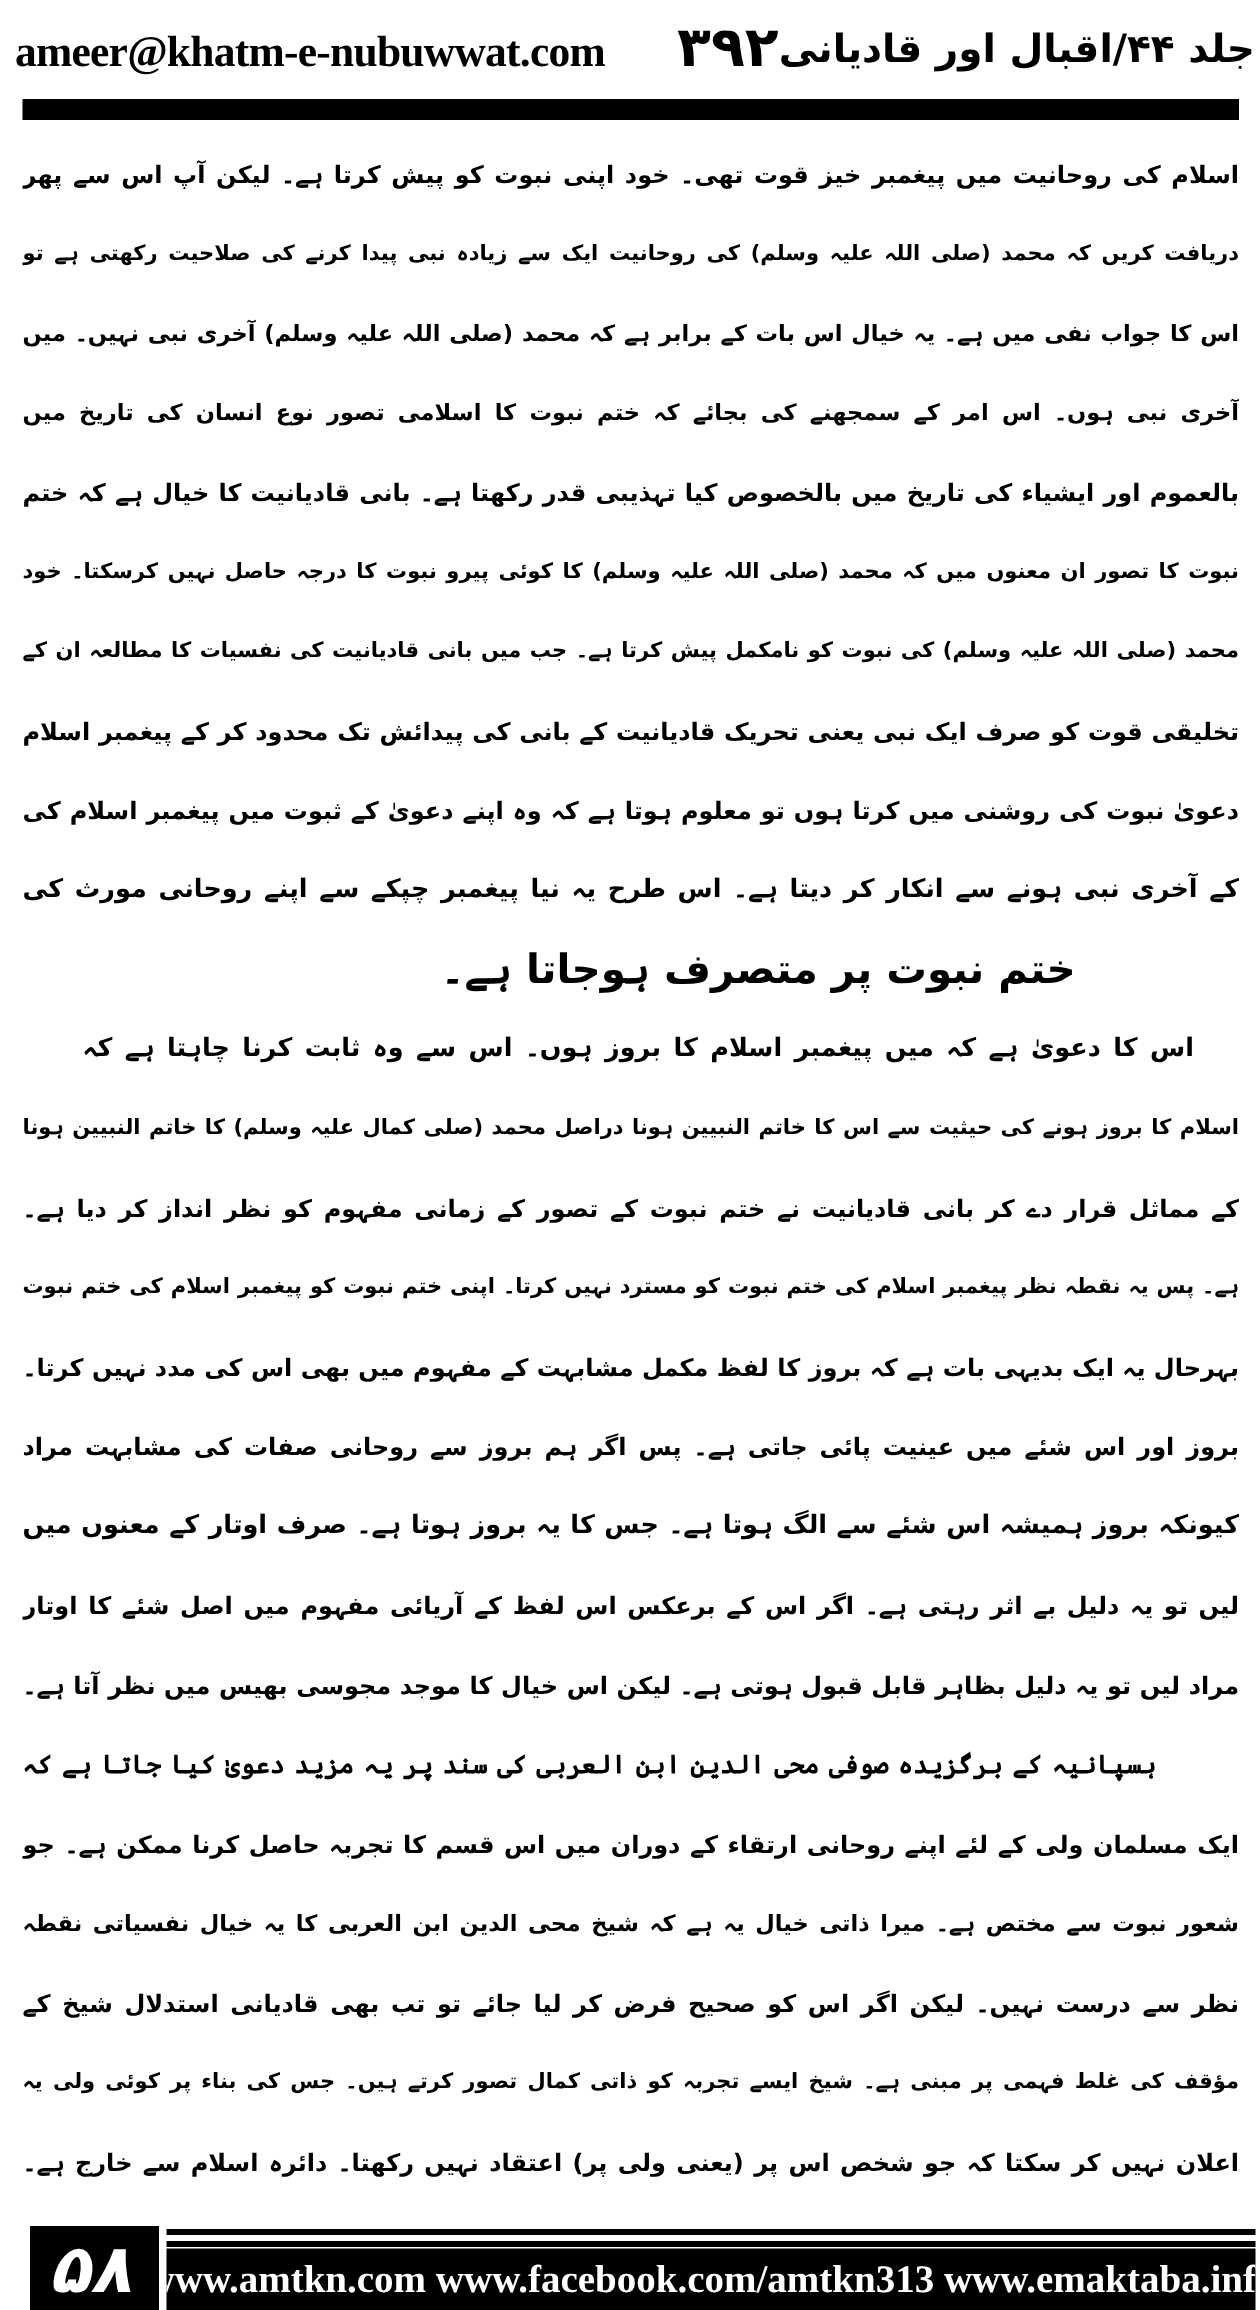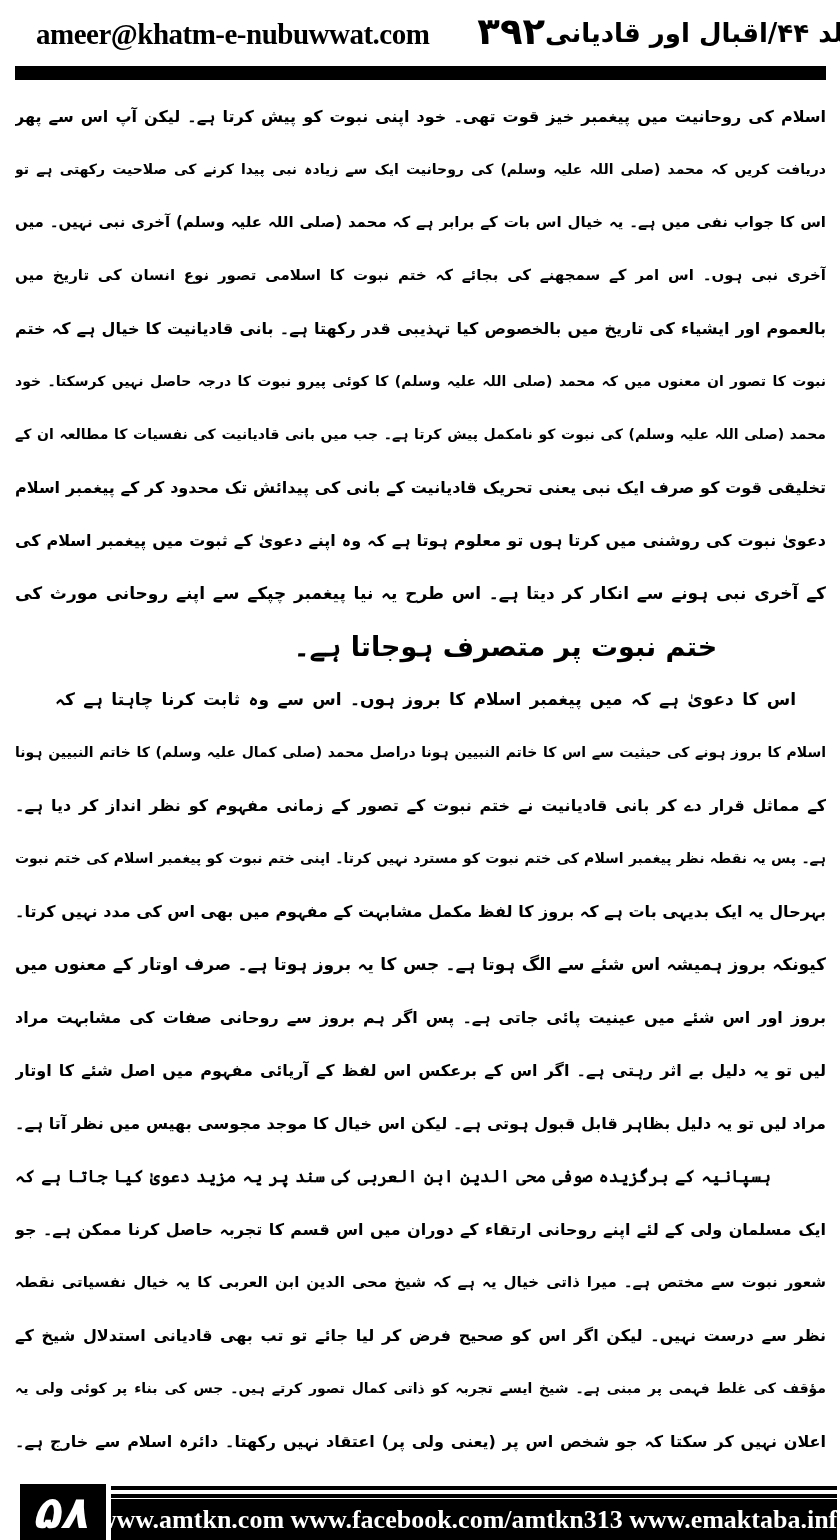--- a/index.html
+++ b/index.html
@@ -6,21 +6,21 @@
   .page{
     position:relative;
     width:840px;height:1540px;
     background:#ffffff;color:#000;
     font-family:"DejaVu Sans",sans-serif;
     overflow:hidden;
   }
   
   .hdr{
     display:flex;justify-content:space-between;align-items:flex-start;
-    padding:12px 16px 0 36px;height:48px;
+    padding:12px 16px 0 10px;height:48px;
   }
   .hdr-left{display:flex;align-items:baseline;gap:48px;}
   .email{
     font-family:"Liberation Serif",serif;font-weight:700;
     font-size:29px;letter-spacing:-0.5px;white-space:nowrap;
   }
   .pnum{font-size:37px;font-weight:700;line-height:40px;}
   .h-title{
     direction:rtl;font-weight:700;font-size:26px;line-height:40px;
     white-space:nowrap;padding-top:1px;
@@ -88,22 +88,22 @@
     <div class="bline fitted" style="font-size: 14px;">محمد (صلی اللہ علیہ وسلم) کی نبوت کو نامکمل پیش کرتا ہے۔ جب میں بانی قادیانیت کی نفسیات کا مطالعہ ان کے</div>
     <div class="bline fitted" style="font-size: 16px;">تخلیقی قوت کو صرف ایک نبی یعنی تحریک قادیانیت کے بانی کی پیدائش تک محدود کر کے پیغمبر اسلام</div>
     <div class="bline fitted" style="font-size: 16px;">دعویٰ نبوت کی روشنی میں کرتا ہوں تو معلوم ہوتا ہے کہ وہ اپنے دعویٰ کے ثبوت میں پیغمبر اسلام کی</div>
     <div class="bline fitted" style="font-size: 17px;">کے آخری نبی ہونے سے انکار کر دیتا ہے۔ اس طرح یہ نیا پیغمبر چپکے سے اپنے روحانی مورث کی</div>
     <div class="bline para-end fitted">ختم نبوت پر متصرف ہوجاتا ہے۔</div>
     <div class="bline indent-sm fitted" style="font-size: 17px; margin-left: 40px;">اس کا دعویٰ ہے کہ میں پیغمبر اسلام کا بروز ہوں۔ اس سے وہ ثابت کرنا چاہتا ہے کہ پیغمبر</div>
     <div class="bline fitted" style="font-size: 14px;">اسلام کا بروز ہونے کی حیثیت سے اس کا خاتم النبیین ہونا دراصل محمد (صلی کمال علیہ وسلم) کا خاتم النبیین ہونا</div>
     <div class="bline fitted" style="font-size: 16px;">کے مماثل قرار دے کر بانی قادیانیت نے ختم نبوت کے تصور کے زمانی مفہوم کو نظر انداز کر دیا ہے۔</div>
     <div class="bline fitted" style="font-size: 14px;">ہے۔ پس یہ نقطہ نظر پیغمبر اسلام کی ختم نبوت کو مسترد نہیں کرتا۔ اپنی ختم نبوت کو پیغمبر اسلام کی ختم نبوت</div>
     <div class="bline fitted" style="font-size: 16px;">بہرحال یہ ایک بدیہی بات ہے کہ بروز کا لفظ مکمل مشابہت کے مفہوم میں بھی اس کی مدد نہیں کرتا۔</div>
+    <div class="bline fitted" style="font-size: 16px;">بروز اور اس شئے میں عینیت پائی جاتی ہے۔ پس اگر ہم بروز سے روحانی صفات کی مشابہت مراد</div>
     <div class="bline fitted" style="font-size: 17px;">کیونکہ بروز ہمیشہ اس شئے سے الگ ہوتا ہے۔ جس کا یہ بروز ہوتا ہے۔ صرف اوتار کے معنوں میں</div>
-    <div class="bline fitted" style="font-size: 16px;">بروز اور اس شئے میں عینیت پائی جاتی ہے۔ پس اگر ہم بروز سے روحانی صفات کی مشابہت مراد</div>
     <div class="bline fitted" style="font-size: 16px;">لیں تو یہ دلیل بے اثر رہتی ہے۔ اگر اس کے برعکس اس لفظ کے آریائی مفہوم میں اصل شئے کا اوتار</div>
     <div class="bline fitted" style="font-size: 16px;">مراد لیں تو یہ دلیل بظاہر قابل قبول ہوتی ہے۔ لیکن اس خیال کا موجد مجوسی بھیس میں نظر آتا ہے۔</div>
     <div class="bline indent-lg fitted" style="font-size: 17px; font-family: Liberation Serif, serif;">ہسپانیہ کے برگزیدہ صوفی محی الدین ابن العربی کی سند پر یہ مزید دعویٰ کیا جاتا ہے کہ</div>
     <div class="bline fitted" style="font-size: 16px;">ایک مسلمان ولی کے لئے اپنے روحانی ارتقاء کے دوران میں اس قسم کا تجربہ حاصل کرنا ممکن ہے۔ جو</div>
     <div class="bline fitted" style="font-size: 15px;">شعور نبوت سے مختص ہے۔ میرا ذاتی خیال یہ ہے کہ شیخ محی الدین ابن العربی کا یہ خیال نفسیاتی نقطہ</div>
     <div class="bline fitted" style="font-size: 16px;">نظر سے درست نہیں۔ لیکن اگر اس کو صحیح فرض کر لیا جائے تو تب بھی قادیانی استدلال شیخ کے</div>
     <div class="bline fitted" style="font-size: 14px;">مؤقف کی غلط فہمی پر مبنی ہے۔ شیخ ایسے تجربہ کو ذاتی کمال تصور کرتے ہیں۔ جس کی بناء پر کوئی ولی یہ</div>
     <div class="bline fitted" style="font-size: 16px;">اعلان نہیں کر سکتا کہ جو شخص اس پر (یعنی ولی پر) اعتقاد نہیں رکھتا۔ دائرہ اسلام سے خارج ہے۔</div>
   </main>
 

